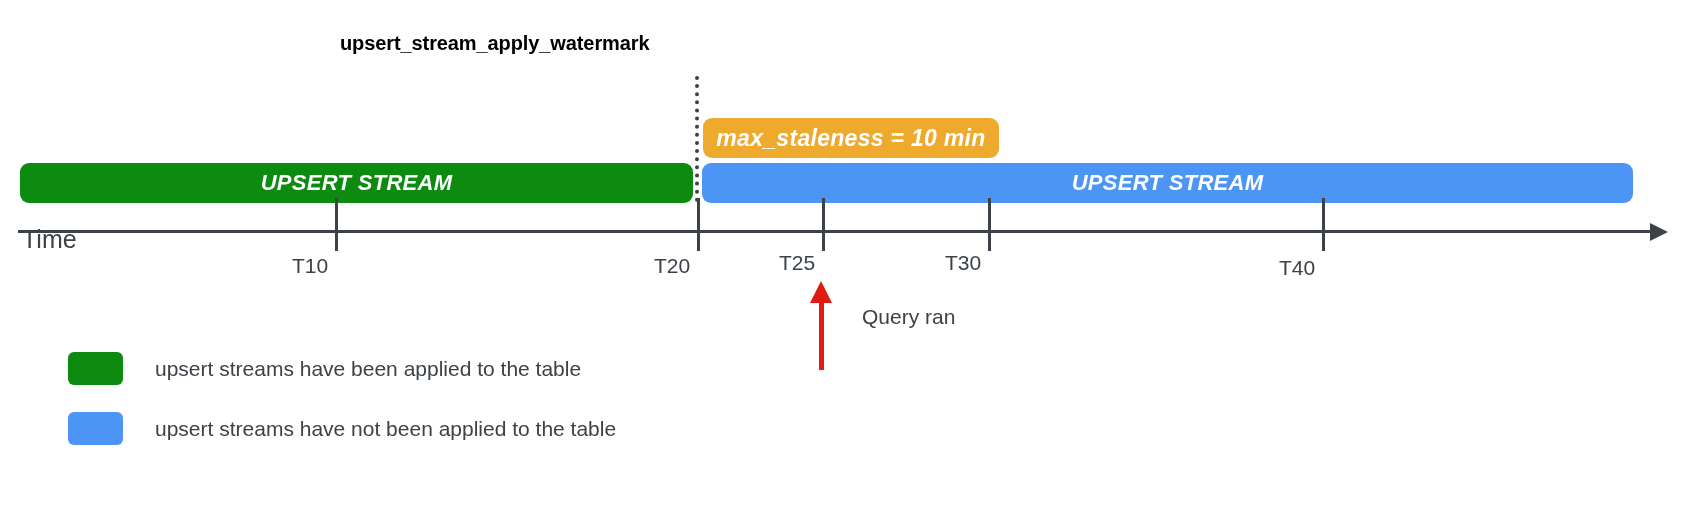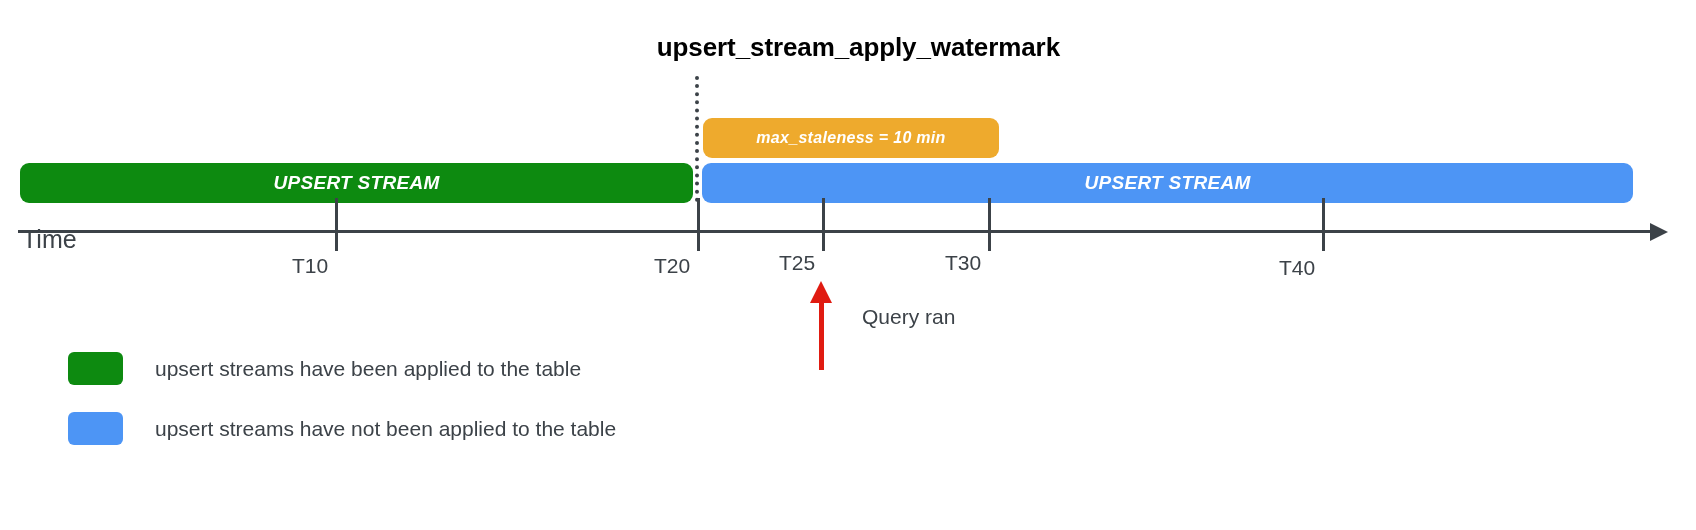--- a/index.html
+++ b/index.html
@@ -17,22 +17,22 @@
     position: absolute;
     left: 0; top: 0;
     width: 1696px; height: 530px;
   }
 
   
   .title {
     position: absolute;
     left: 340px; top: 32px;
     width: 720px;
-    text-align: right;
-    font-size: 26px;
+    text-align: left;
+    font-size: 20px;
     font-weight: bold;
     color: #000000;
     white-space: nowrap;
     letter-spacing: -0.1px;
   }
 
   
   .watermark-line {
     position: absolute;
     left: 695px; top: 76px;
@@ -42,31 +42,31 @@
 
   
   .bar {
     position: absolute;
     height: 40px;
     border-radius: 9px;
     display: flex;
     align-items: center;
     justify-content: center;
     color: #ffffff;
-    font-size: 19px;
+    font-size: 22px;
     font-weight: bold;
     font-style: italic;
     letter-spacing: 0.3px;
     white-space: nowrap;
   }
   .bar-staleness {
     left: 703px; top: 118px;
     width: 296px;
     background: #eeaa2d;
-    font-size: 16px;
+    font-size: 23px;
   }
   .bar-green {
     left: 20px; top: 163px;
     width: 673px;
     background: #0d8a10;
   }
   .bar-blue {
     left: 702px; top: 163px;
     width: 931px;
     background: #4d95f5;

